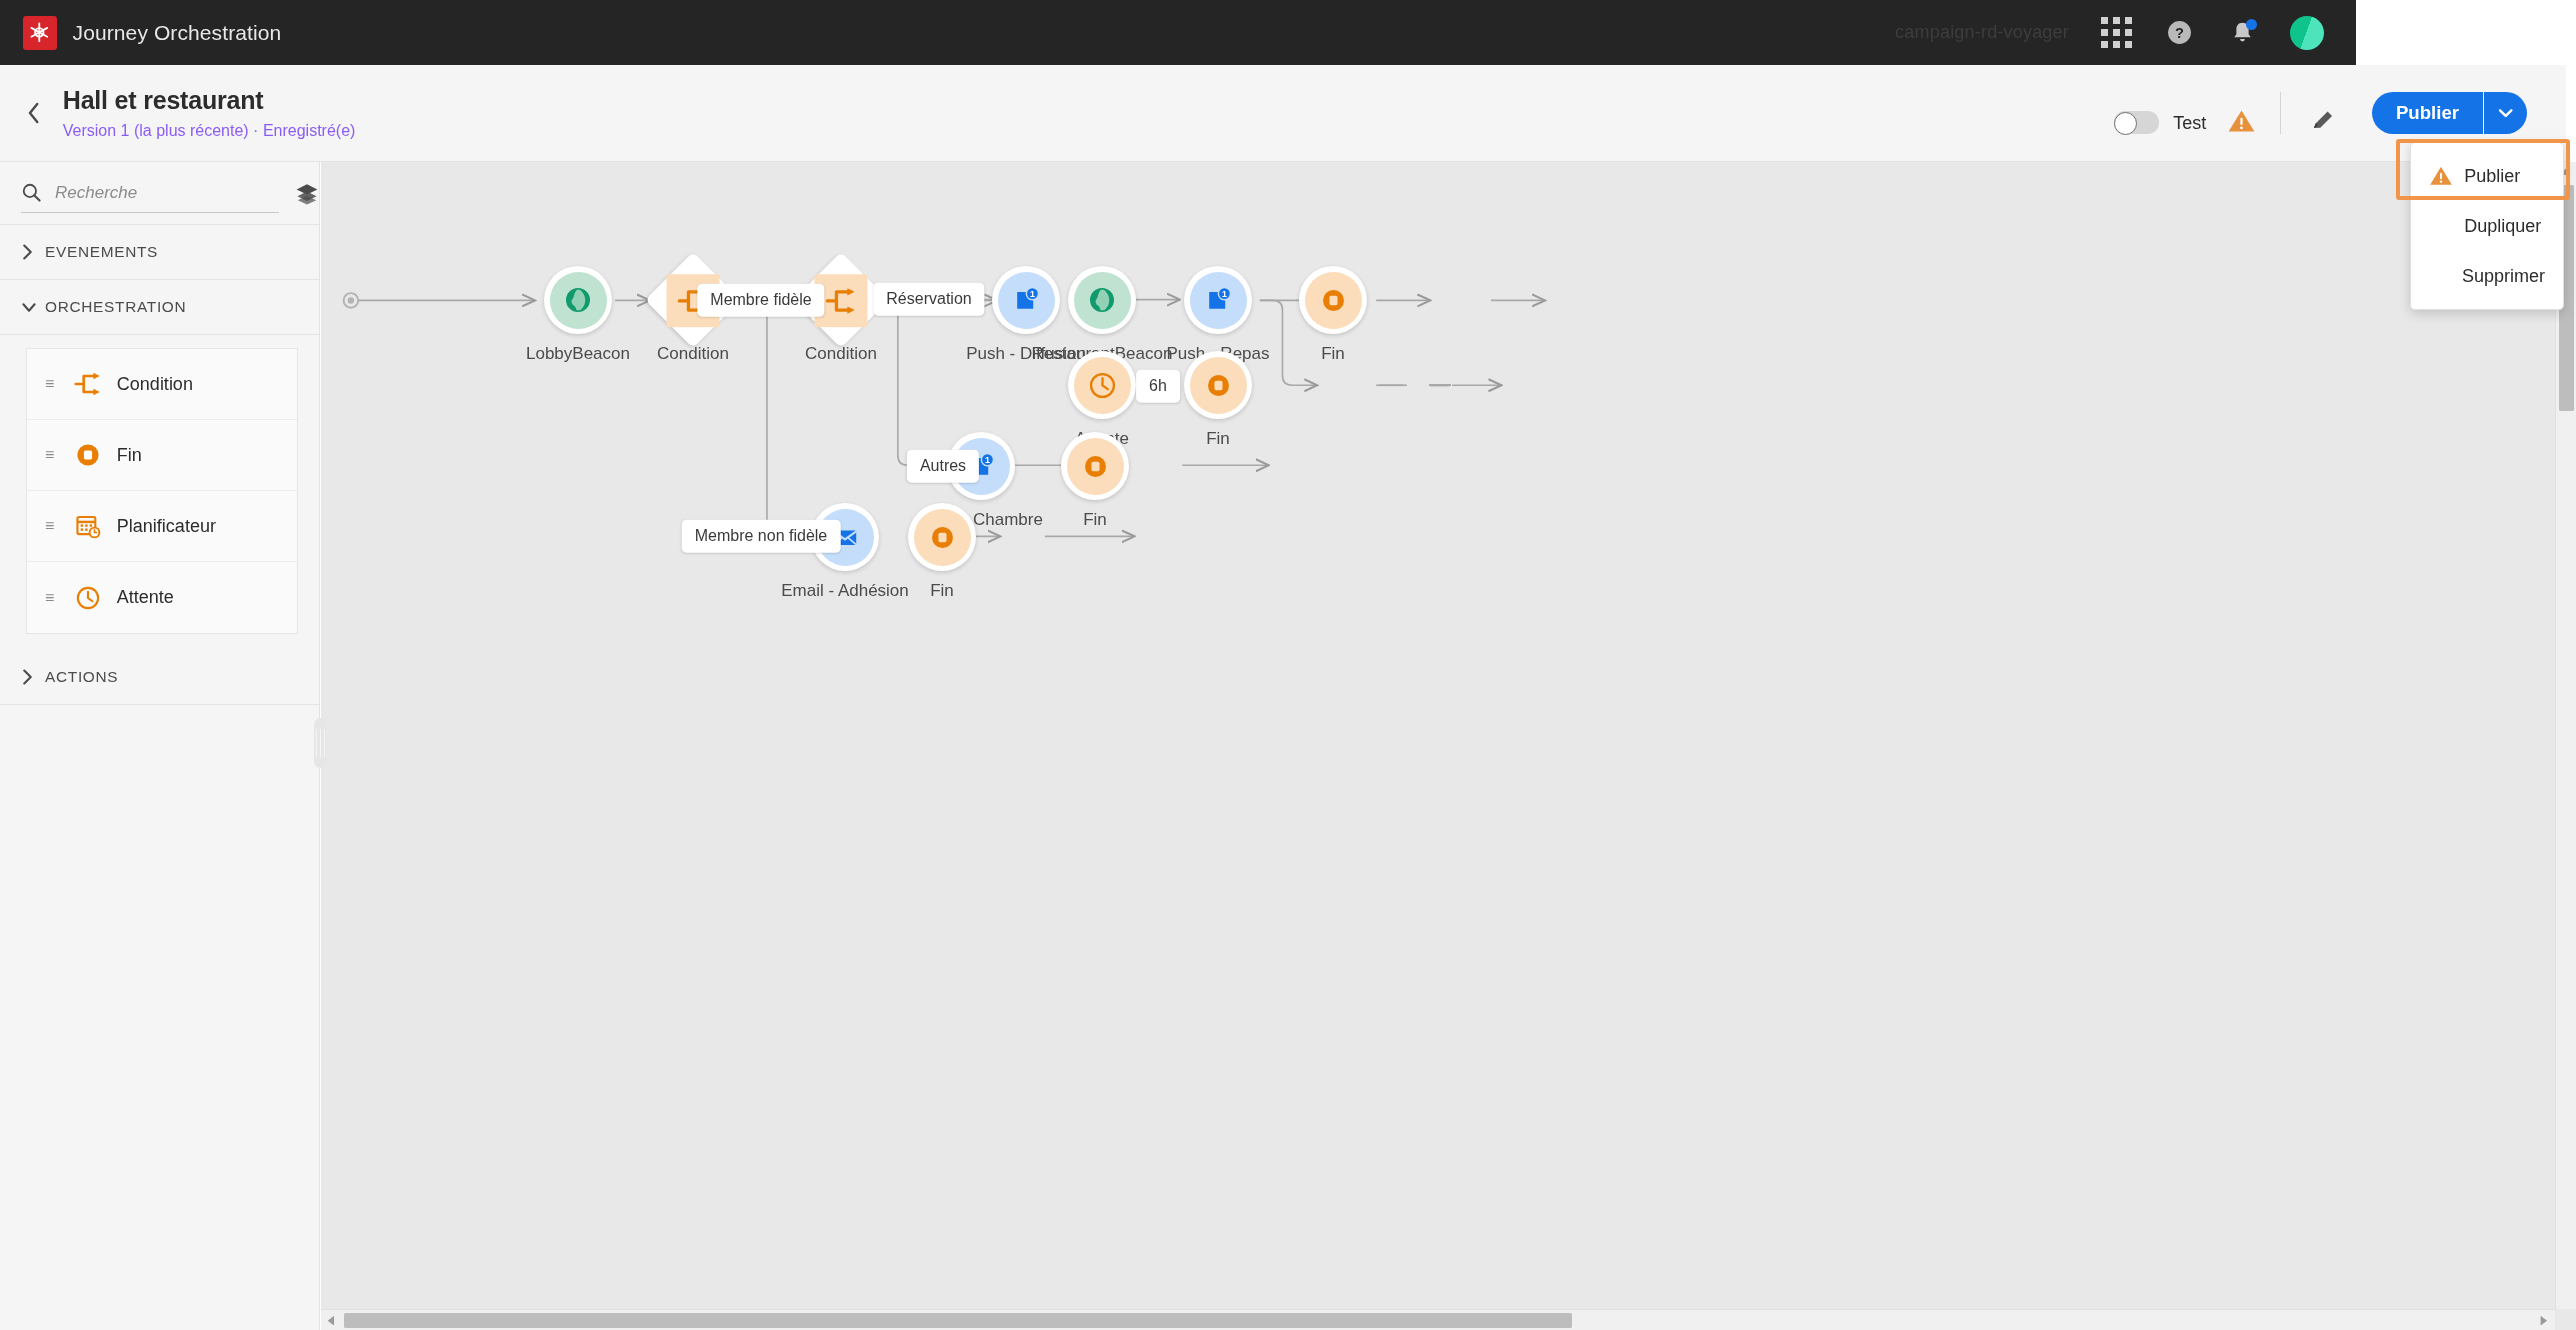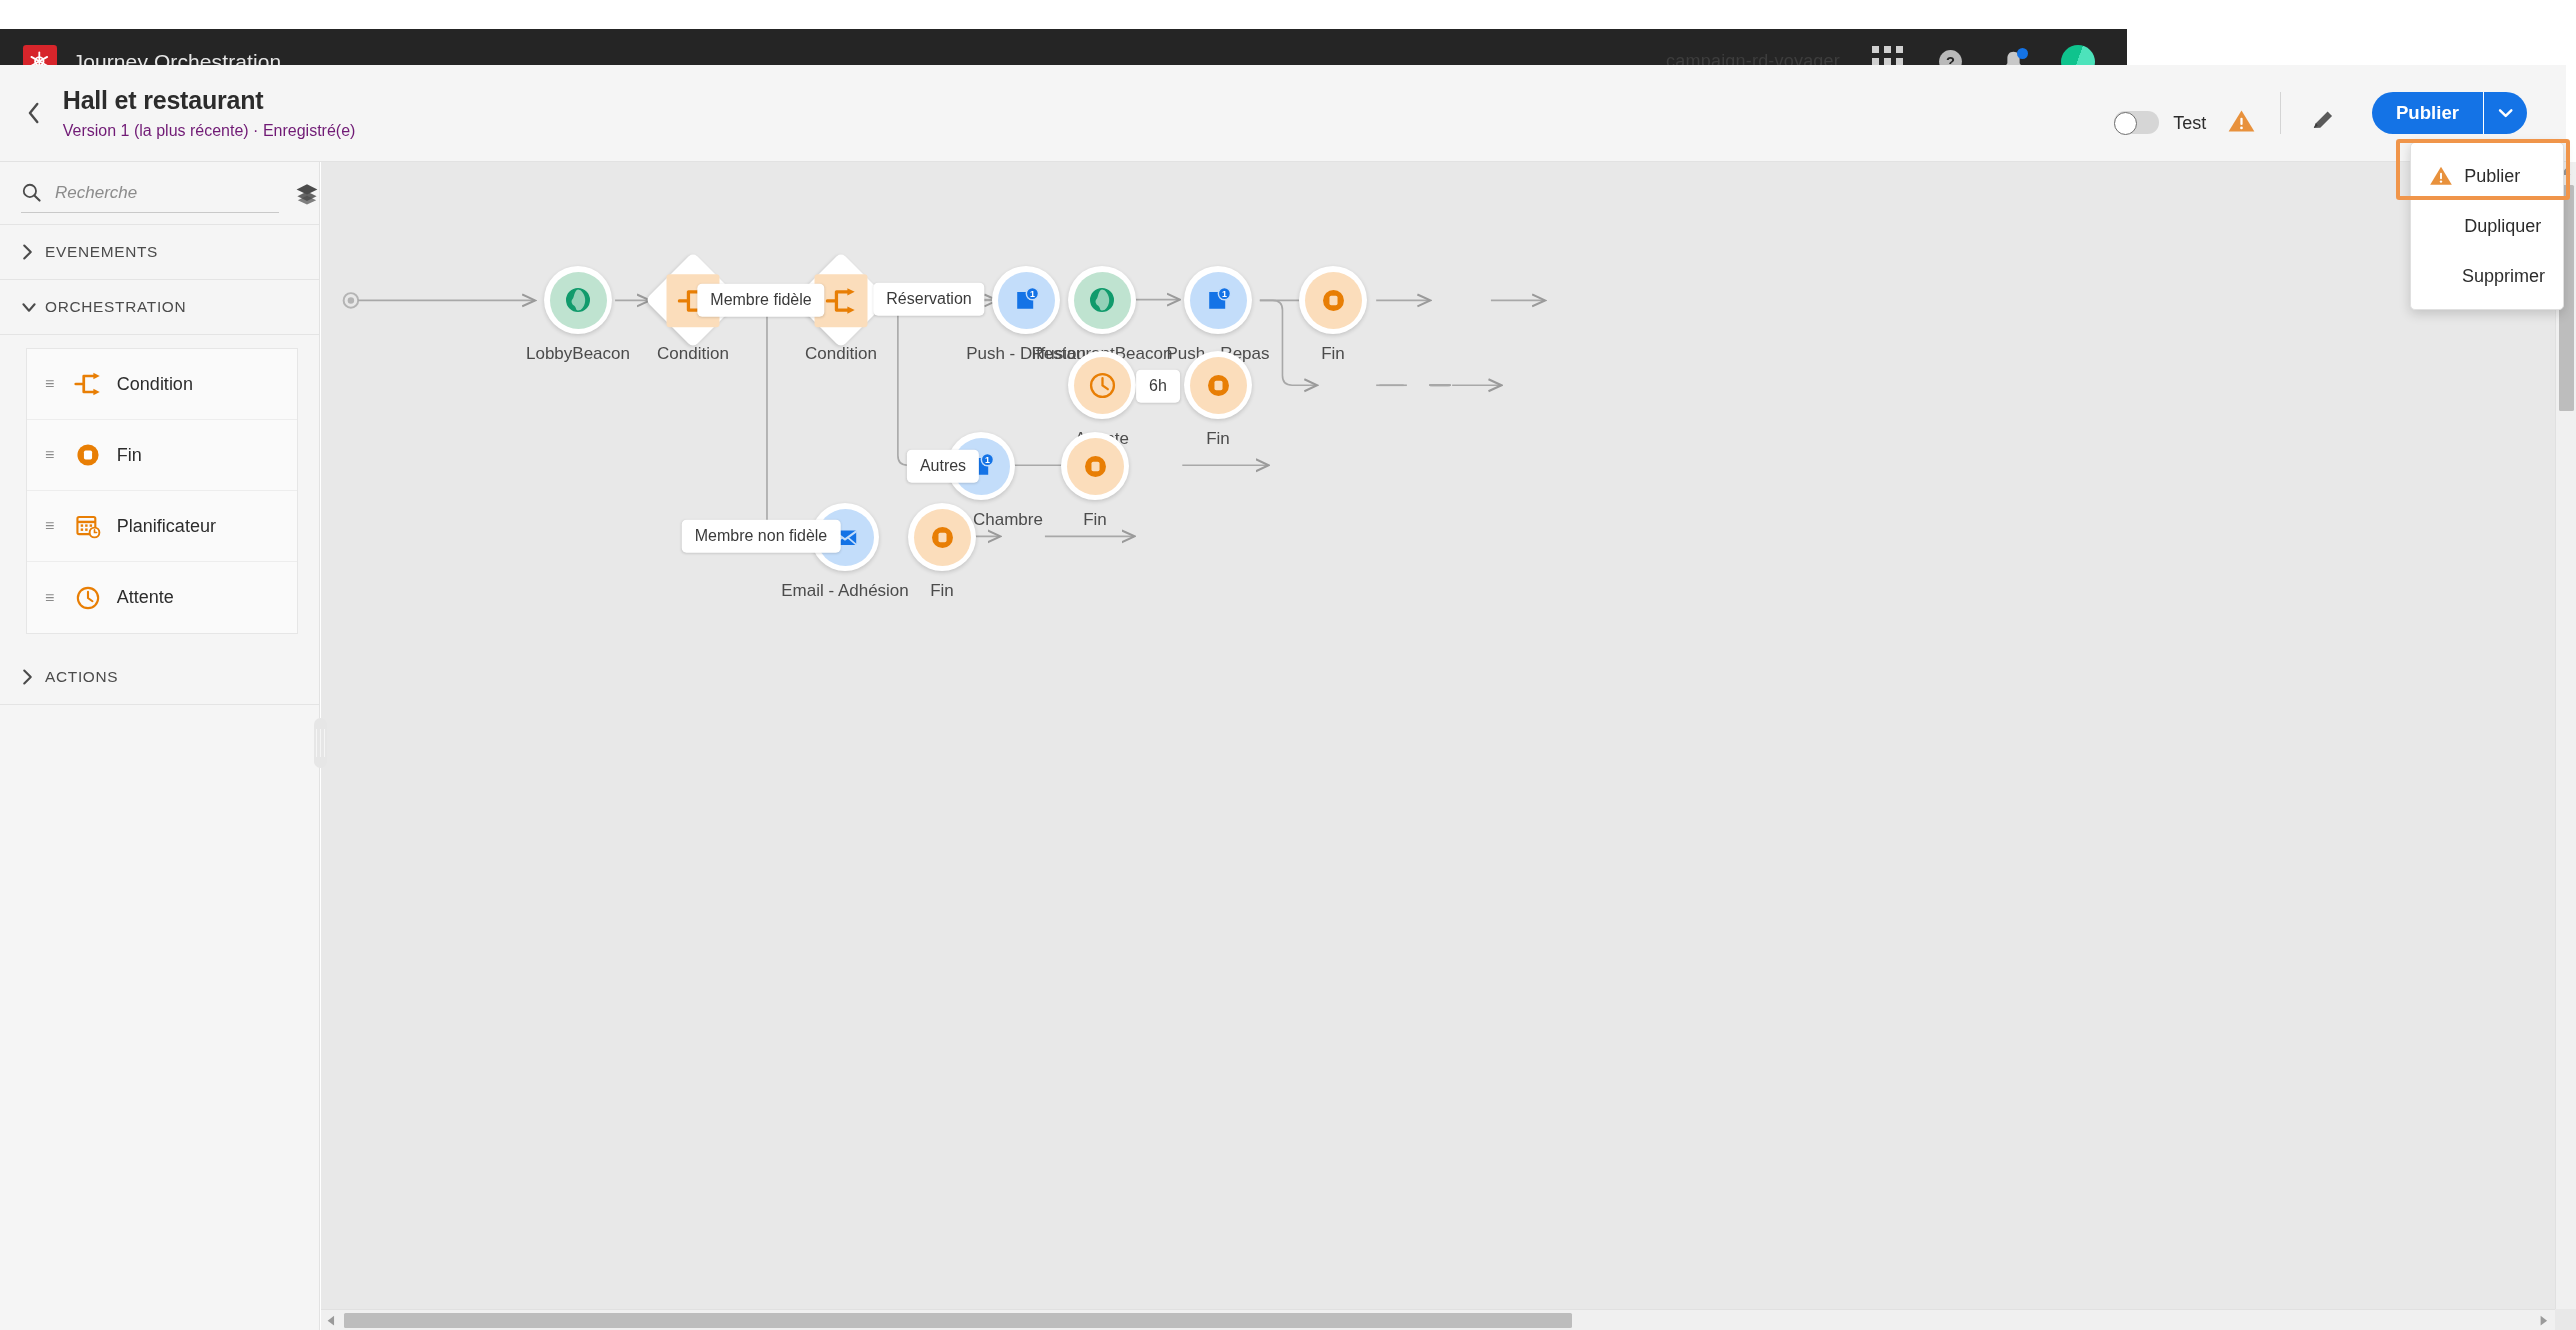--- a/index.html
+++ b/index.html
@@ -5,22 +5,22 @@
   * { box-sizing: border-box; margin: 0; padding: 0; }
   html, body {
     width: 2576px; height: 1330px;
     font-family: "Liberation Sans", sans-serif;
     background: #ffffff;
     overflow: hidden;
   }
 
   
   #topbar {
-    position: absolute; left: 0; top: 0; width: 2127px; height: 65px;
-    background: #252525; display: flex; align-items: center; margin-top: 29px;
+    position: absolute; left: 0; top: 0; width: 2356px; height: 65px;
+    background: #252525; display: flex; align-items: center;
   }
   #brand { display: flex; align-items: center; margin-left: 22.6px; }
   #brand-logo {
     width: 34px; height: 34px; background: #D7252B; border-radius: 3.2px;
     display: flex; align-items: center; justify-content: center;
   }
   #brand-title {
     color: #e8e8e8; font-size: 21px; margin-left: 16px; letter-spacing: 0.1px;
   }
   #top-right { margin-left: auto; display: flex; align-items: center; margin-right: 32px; gap: 32px; }
@@ -36,21 +36,21 @@
 
   
   #header {
     position: absolute; left: 0; top: 65px; width: 2566px; height: 97px;
     background: #F5F5F5; border-bottom: 0.8px solid #e2e2e2; display: flex; align-items: center;
   }
   #back-btn { width: 45px; margin-left: 11.3px; display: flex; align-items: center; justify-content: center;
               cursor: pointer; }
   #title-block { margin-left: 6.5px; }
   #page-title { font-size: 25px; color: #2c2c2c; font-weight: bold; letter-spacing: -0.2px; }
-  #page-subtitle { font-size: 16px; color: #701a75; margin-top: 7.3px; }
+  #page-subtitle { font-size: 16px; color: #8b5cf6; margin-top: 7.3px; }
   #header-right { margin-left: auto; display: flex; align-items: flex-end; margin-right: 39px; }
   #test-toggle { width: 45px; height: 22.6px; border-radius: 11.3px; background: #d6d6d6;
                  position: relative; cursor: pointer; }
   #test-toggle::after { content: ""; position: absolute; left: 0.8px; top: 0.8px; width: 21px; height: 21px;
                         border-radius: 50%; background: #fff; border: 1.6px solid #6e6e6e; }
   #test-label { font-size: 18px; color: #2c2c2c; margin-left: 14.5px; }
   #header-warn { margin-left: 21px; display: flex; }
   #header-divider { width: 0.8px; height: 42px; background: #d4d4d4; margin: 0 24px; }
   #edit-btn { display: flex; align-items: center; justify-content: center; width: 36px; cursor: pointer; }
   #publish-group { display: flex; margin-left: 31px; }

